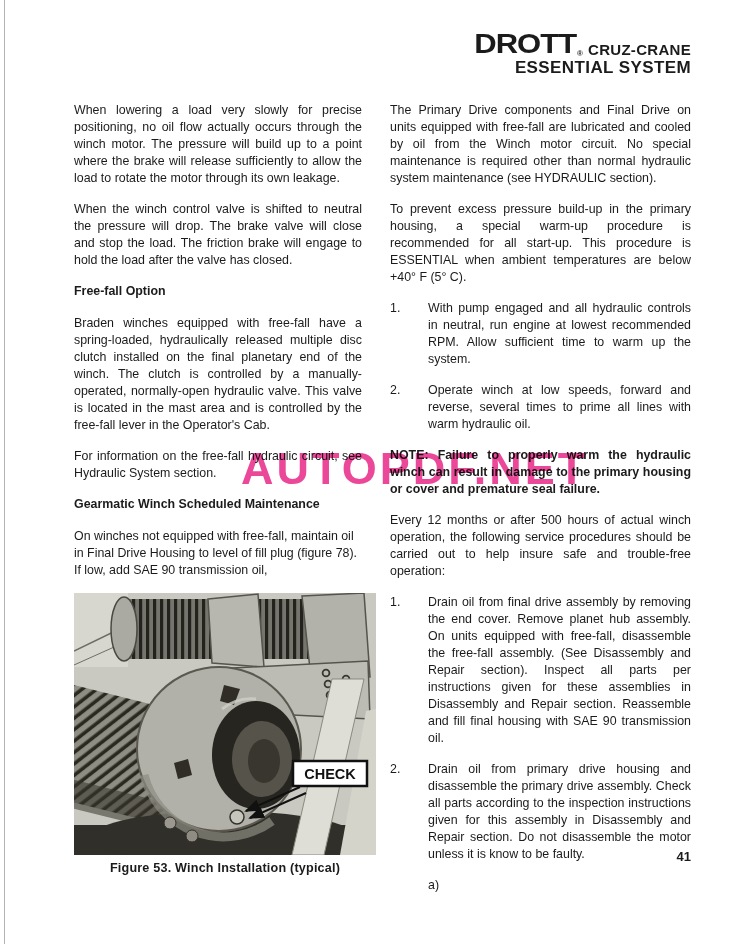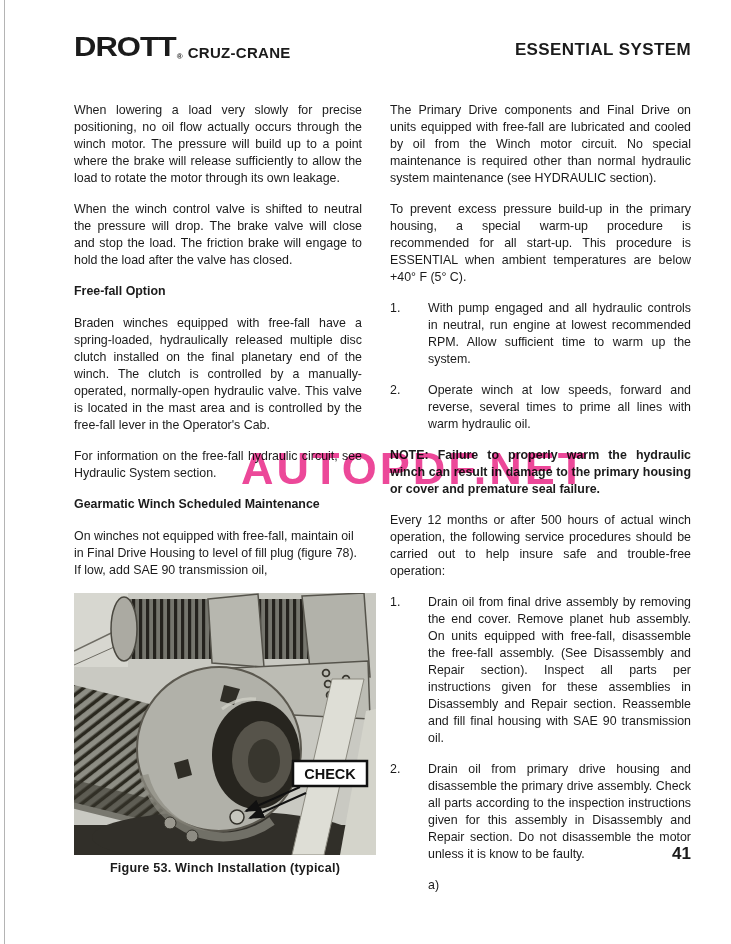--- a/index.html
+++ b/index.html
@@ -7,21 +7,21 @@
     width:731px;height:944px;
     background:#ffffff;
     font-family:"Liberation Sans", sans-serif;
     color:#1b1b1b;
     position:relative;
     overflow:hidden;
   }
   .page-edge{position:absolute;left:4px;top:0;bottom:0;width:1px;background:#b4b4b4;}
   .page{padding:28px 40px 0 74px;position:relative;}
   
-  .header{display:flex;justify-content:space-between;align-items:flex-end;height:34px;margin-bottom:40px;}
+  .header{display:flex;justify-content:space-between;align-items:flex-end;height:34px;margin-bottom:40px;flex-direction:column;}
   .brand{display:flex;align-items:flex-end;}
   .logo{font-size:31px;font-weight:900;letter-spacing:-1px;transform:scaleY(.92);line-height:1;}
   .reg{font-size:8px;font-weight:700;margin:0 5px 1px 1px;}
   .brand-sub{font-size:15px;font-weight:800;letter-spacing:.3px;line-height:1;margin-bottom:2px;}
   .section-title{font-size:17px;font-weight:800;letter-spacing:.4px;line-height:1;margin-bottom:4px;}
   
   .columns{display:flex;gap:28px;}
   .col-left{width:288px;}
   .col-right{width:301px;}
   .col p{font-size:12.4px;line-height:17px;text-align:justify;margin:0 0 14px 0;}
@@ -32,21 +32,21 @@
   .step{display:flex;margin:0 0 14px 0;}
   .step .num{width:38px;flex-shrink:0;font-size:12.4px;line-height:17px;}
   .step .txt{flex:1;font-size:12.4px;line-height:17px;text-align:justify;}
   .substep{margin-left:38px;}
   .substep .num{width:30px;}
   
   .figure{width:302px;margin-top:2px;}
   .figure svg{display:block;}
   .caption{font-size:12.6px;font-weight:700;text-align:center;margin-top:6px;letter-spacing:.2px;}
   
-  .page-number{position:absolute;right:40px;bottom:44px;font-size:17px;font-weight:700;}
+  .page-number{position:absolute;right:40px;bottom:44px;font-size:13px;font-weight:700;}
   
   .watermark{
     position:absolute;left:241px;top:446px;
     font-size:45px;font-weight:700;letter-spacing:3px;
     mix-blend-mode:multiply;
     pointer-events:none;z-index:5;line-height:1;
   }
 </style>
 </head>
 <body>

